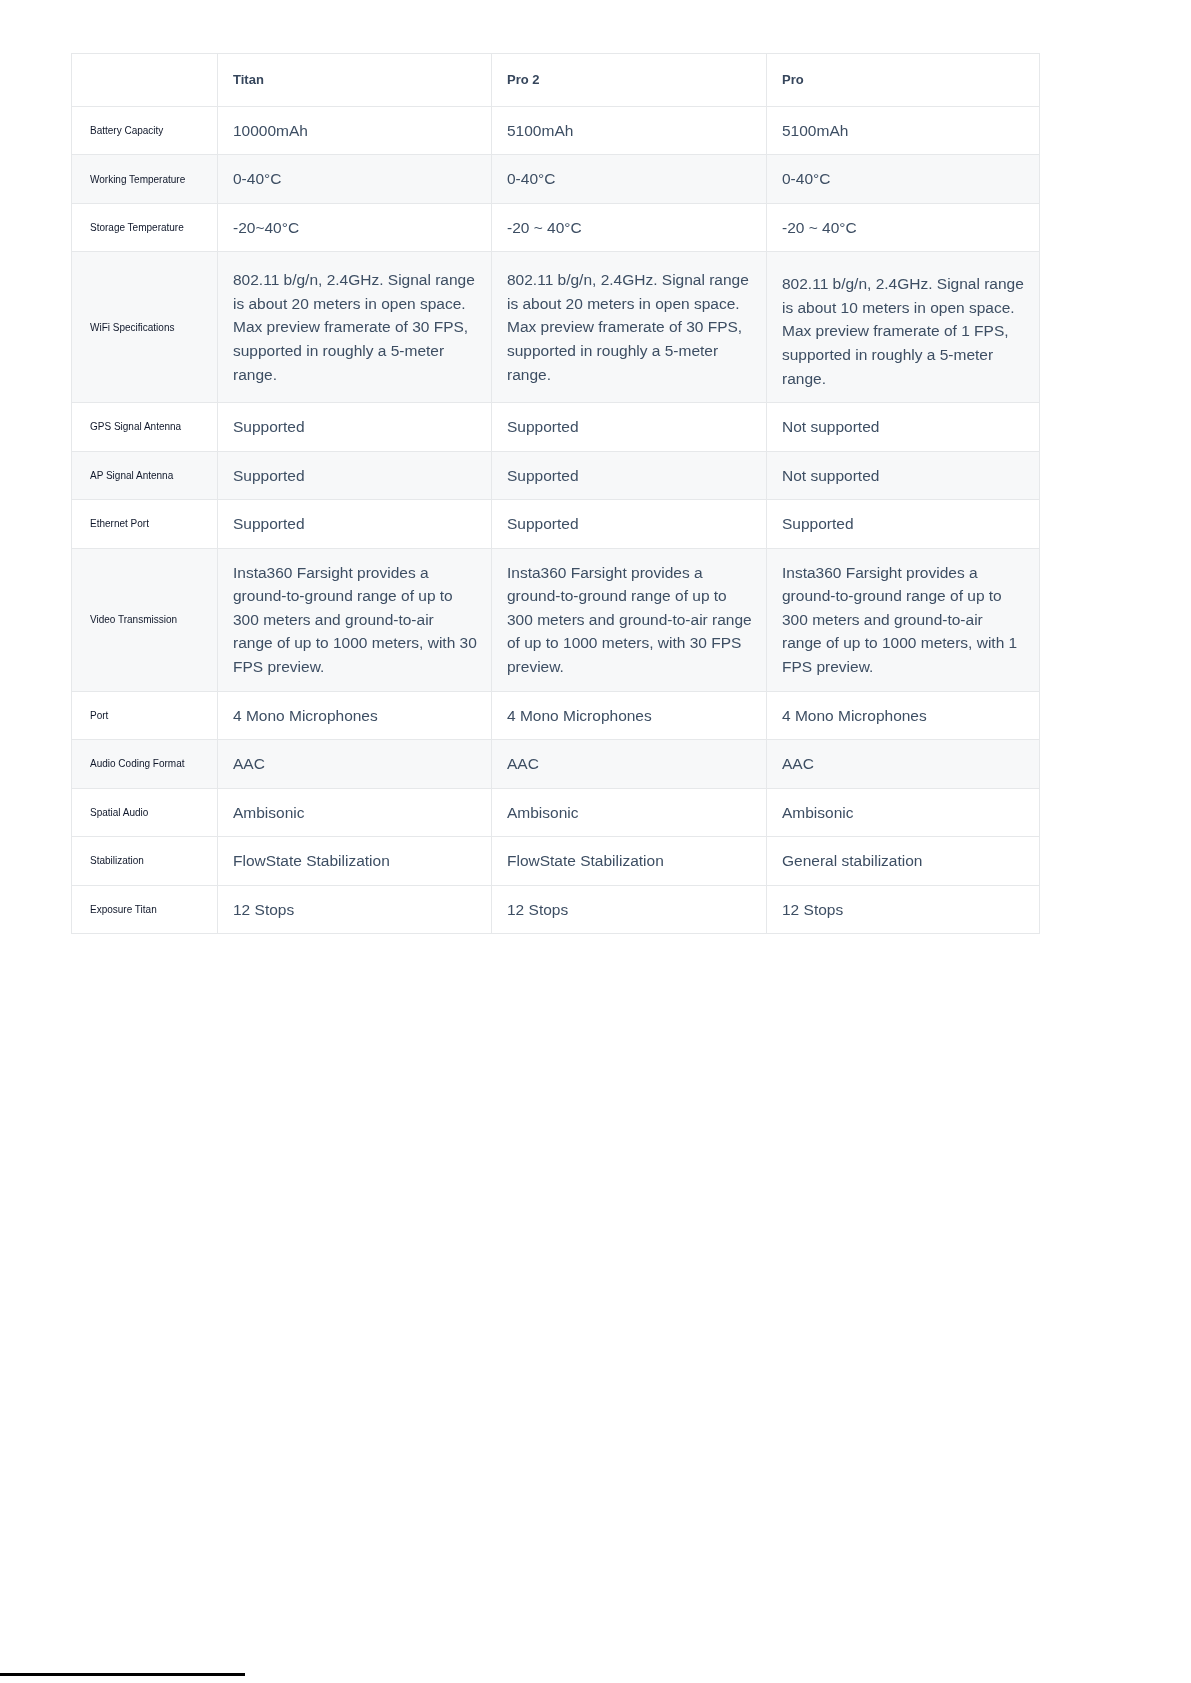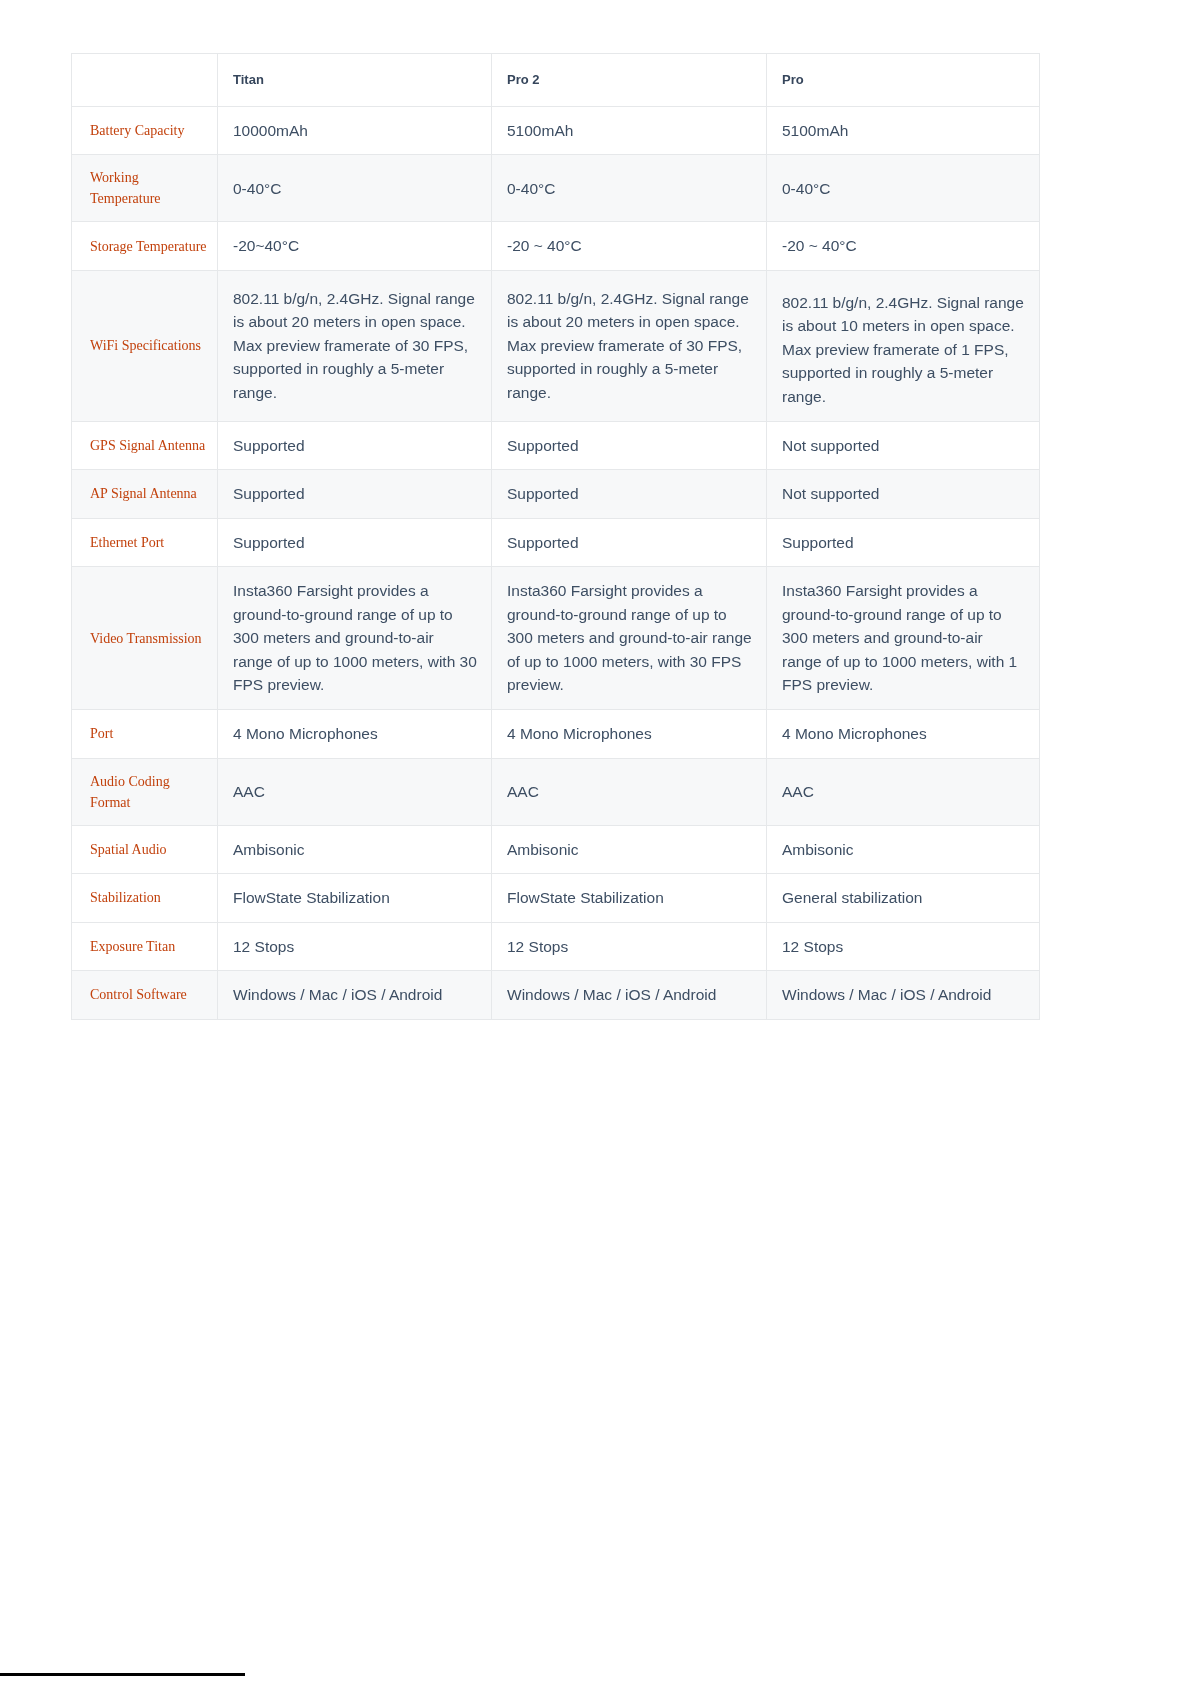--- a/index.html
+++ b/index.html
@@ -54,26 +54,25 @@
     padding-bottom: 16px;
     background: #ffffff;
     color: #36465c;
   }
   table.spec-table thead th.blank-head {
     background: #ffffff;
   }
 
   
   table.spec-table td.row-label {
-    font-size: 14px;
-    color: #c2410c;
+    font-size: 10px;
+    color: #0f172a;
     padding-left: 18px;
     padding-right: 10px;
     line-height: 1.5;
-    font-family: Liberation Serif, serif;
   }
 
   
   table.spec-table tbody tr.shade > td {
     background: #f7f8f9;
   }
   table.spec-table tbody tr.plain > td {
     background: #ffffff;
   }
 
@@ -207,24 +206,18 @@
       </tr>
 
 
       <tr class="plain">
         <td class="row-label">Exposure Titan</td>
         <td class="val">12 Stops</td>
         <td class="val">12 Stops</td>
         <td class="val">12 Stops</td>
       </tr>
 
-      <tr class="shade">
-        <td class="row-label">Control Software</td>
-        <td class="val">Windows / Mac / iOS / Android</td>
-        <td class="val">Windows / Mac / iOS / Android</td>
-        <td class="val">Windows / Mac / iOS / Android</td>
-      </tr>
 
     </tbody>
   </table>
 </div>
 
 <div id="bottom-rule"></div>
 
 </body></html>

